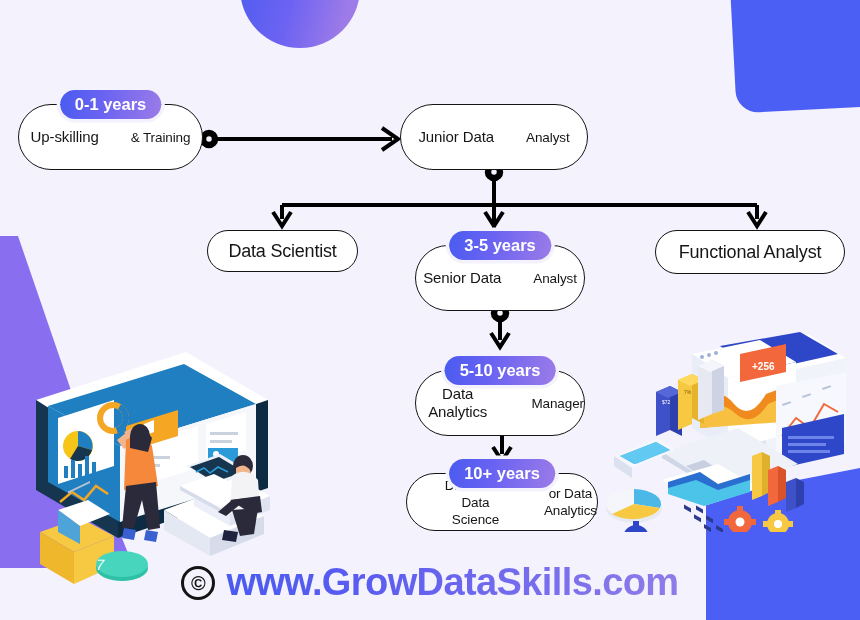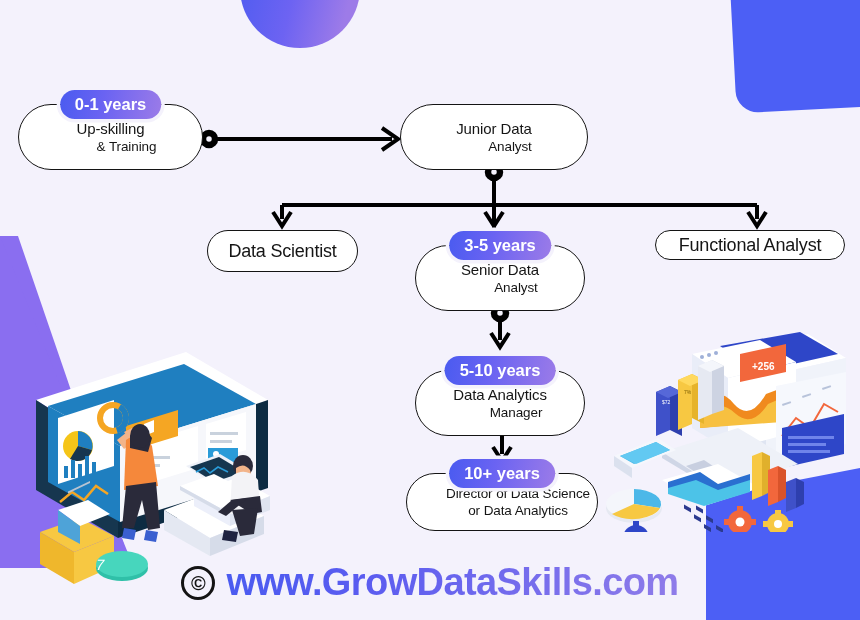--- a/index.html
+++ b/index.html
@@ -19,21 +19,21 @@
   .flow-svg{position:absolute;left:0;top:0;width:860px;height:620px;}
 
   
   .node{
     position:absolute;
     box-sizing:border-box;
     background:#ffffff;
     border:1.6px solid #141414;
     border-radius:60px;
     display:flex;
-    flex-direction:column;
+    flex-direction:row;
     align-items:center;
     justify-content:center;
     text-align:center;
     color:#151515;
   }
   .node .line1{font-size:15px;line-height:18px;letter-spacing:-0.1px;}
   .node .line2{font-size:13.5px;line-height:17px;letter-spacing:-0.1px;margin-left:32px;}
   .node.single{font-size:18px;line-height:20px;letter-spacing:-0.2px;}
 
   
@@ -383,21 +383,21 @@
 
   <div class="node" style="left:400px;top:104px;width:188px;height:66px;">
     <span class="line1">Junior Data</span>
     <span class="line2">Analyst</span>
   </div>
 
   <div class="node single" style="left:207px;top:230px;width:151px;height:42px;">
     <span>Data Scientist</span>
   </div>
 
-  <div class="node single" style="left:655px;top:230px;width:190px;height:30px;">
+  <div class="node single" style="left:655px;top:230px;width:190px;height:44px;">
     <span>Functional Analyst</span>
   </div>
 
   <div class="node" style="left:415px;top:245px;width:170px;height:66px;">
     <span class="badge">3-5 years</span>
     <span class="line1">Senior Data</span>
     <span class="line2">Analyst</span>
   </div>
 
   <div class="node" style="left:415px;top:370px;width:170px;height:66px;">

